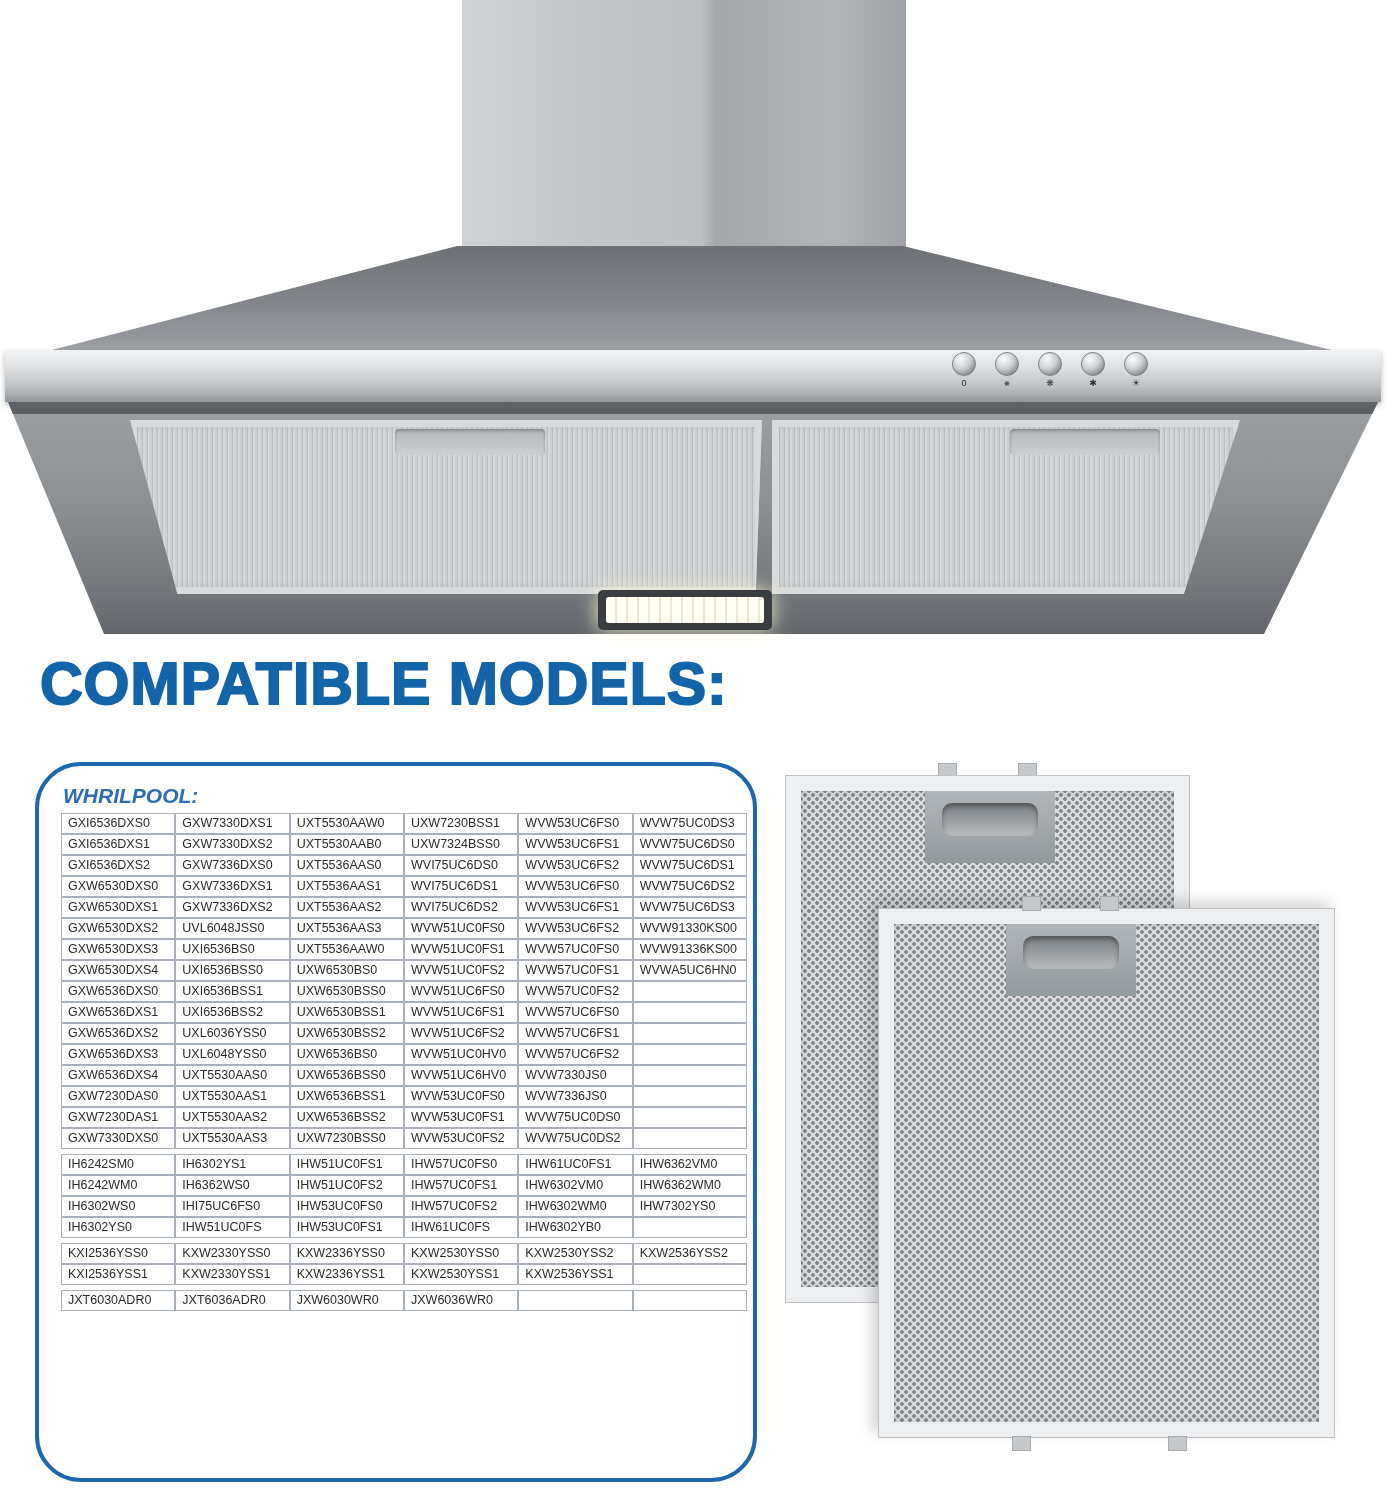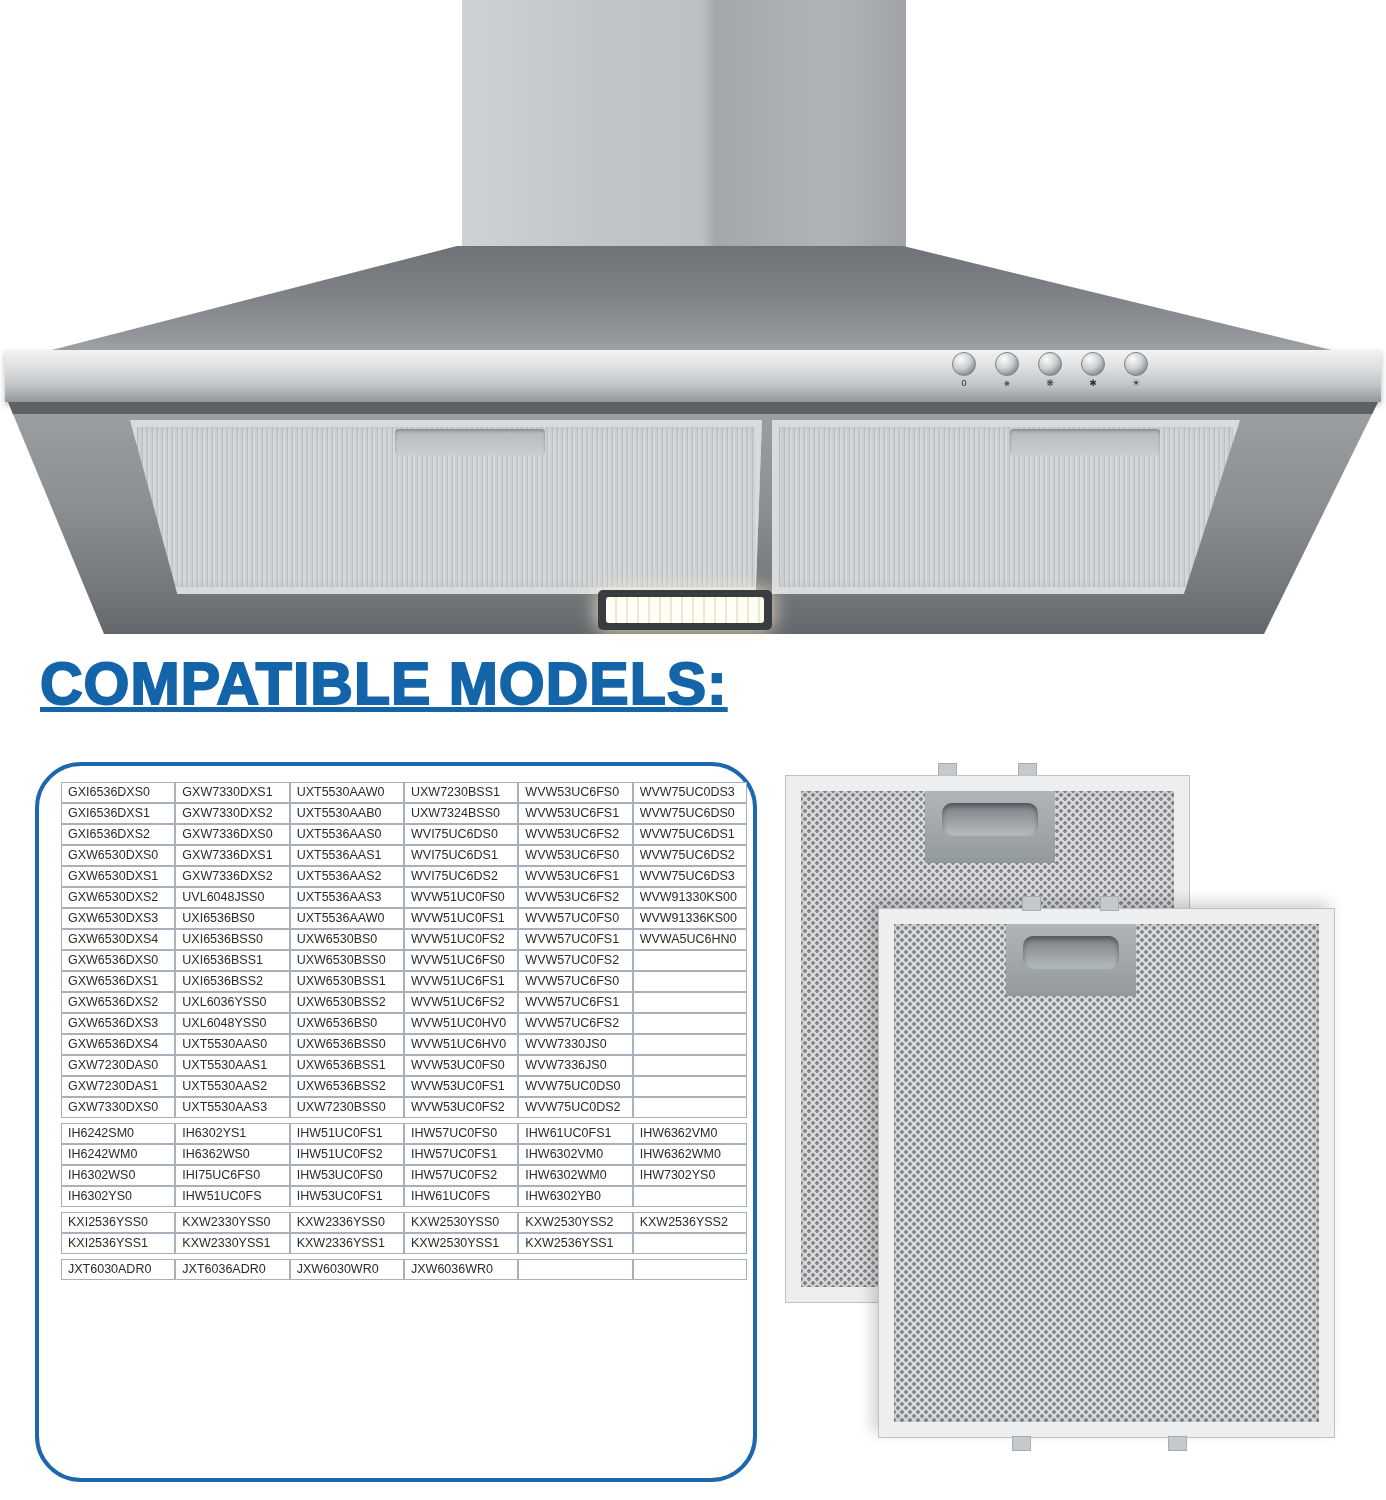--- a/index.html
+++ b/index.html
@@ -35,21 +35,21 @@
   .slot{position:absolute;top:9px;height:26px;width:150px;border-radius:4px;
     background:linear-gradient(180deg,#b4b8bb,#cbced0);box-shadow:inset 0 2px 3px rgba(0,0,0,.25);}
   .slot-l{left:265px;} .slot-r{left:238px;}
   .light-fixture{position:absolute;left:598px;top:590px;width:174px;height:40px;
     background:#3a3d40;border-radius:5px;box-shadow:0 0 20px rgba(255,250,215,.85);}
   .light-core{position:absolute;left:8px;top:7px;right:8px;bottom:7px;border-radius:3px;
     background:repeating-linear-gradient(90deg,#fffef4 0 9px,#ece7d2 9px 11px);}
 
   
   .heading{position:absolute;left:40px;top:650px;width:1000px;
-    font-size:59px;font-weight:bold;letter-spacing:1px;color:#1464a9;text-decoration:underline;
+    font-size:59px;font-weight:bold;letter-spacing:1px;color:#1464a9;
     -webkit-text-stroke:2px #1464a9;}
 
   
   .models-box{position:absolute;left:35px;top:762px;width:722px;height:720px;
     border:4px solid #1c67ad;border-radius:46px;background:#fff;box-sizing:border-box;
     padding:16px 0 0 22px;}
   .section{margin-bottom:5px;}
   .section-header{font-size:21px;font-weight:bold;font-style:italic;color:#2d6cb3;
     margin:2px 0 5px 2px;}
   .models-table{display:grid;grid-template-columns:repeat(6,1fr);gap:0;width:686px;}
@@ -119,20 +119,21 @@
     </div>
     <div class="light-fixture">
       <div class="light-core"></div>
     </div>
   </div>
 
   <div class="heading">COMPATIBLE MODELS:</div>
 
   <div class="models-box">
     <div class="section">
+      <div class="section-header">WHRILPOOL:</div>
       <div class="models-table">
           <div class="cell">GXI6536DXS0</div>
           <div class="cell">GXW7330DXS1</div>
           <div class="cell">UXT5530AAW0</div>
           <div class="cell">UXW7230BSS1</div>
           <div class="cell">WVW53UC6FS0</div>
           <div class="cell">WVW75UC0DS3</div>
           <div class="cell">GXI6536DXS1</div>
           <div class="cell">GXW7330DXS2</div>
           <div class="cell">UXT5530AAB0</div>

